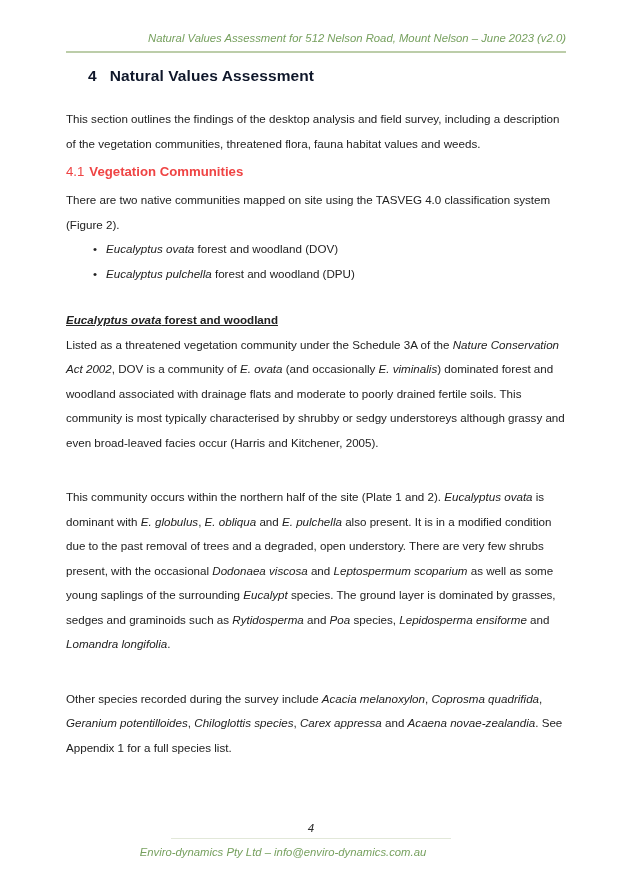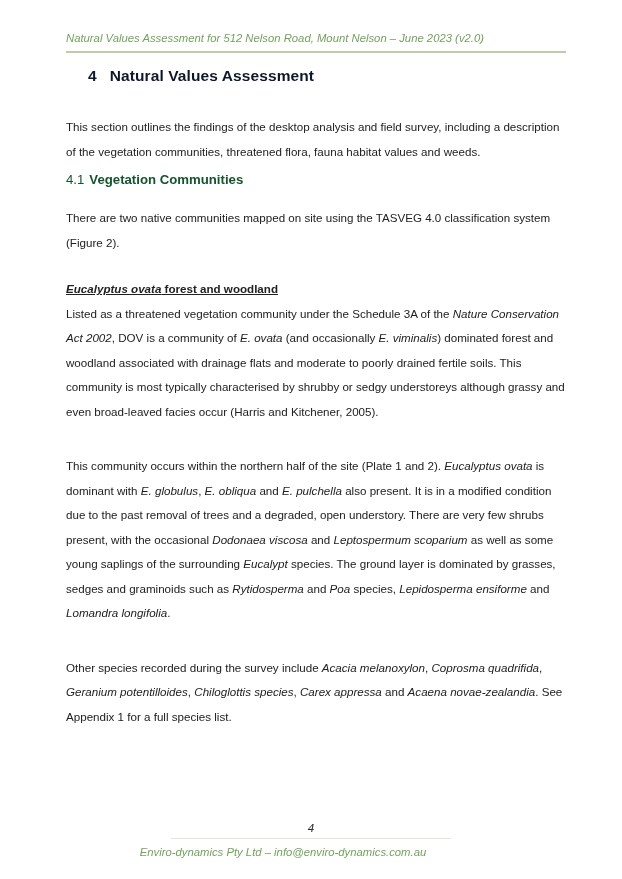--- a/index.html
+++ b/index.html
@@ -20,21 +20,21 @@
     position: absolute;
     inset: 0;
   }
   .content {
     width: 500px;
     margin-left: 66px;
   }
   
   .doc-header {
     padding-top: 31px;
-    text-align: left;
+    text-align: right;
     font-style: italic;
     font-size: 11.3px;
     color: #76a05e;
     line-height: 14px;
   }
   .header-rule {
     margin-top: 6px;
     border-bottom: 2px solid #bccda9;
     height: 0;
   }
@@ -43,33 +43,33 @@
     font-size: 15.5px;
     font-weight: bold;
     color: #0f172a;
     margin: 14px 0 0 22px;
     letter-spacing: 0.1px;
   }
   h1.doc-h1 .h-num { margin-right: 13px; }
   h2.doc-h2 {
     font-size: 13.2px;
     margin: 8px 0 0 0;
-    color: #14532d;
+    color: #ef4444;
   }
   h2.doc-h2 .h-num { font-weight: normal; margin-right: 5px; }
   h2.doc-h2 .h-title { font-weight: bold; }
   
   p.body-text {
     font-size: 11.6px;
     line-height: 24.5px;
     margin: 0;
   }
   p.spaced { margin-top: 30px; }
-  p.after-h1 { margin-top: 30px; }
-  p.tight { margin-top: 19px; }
+  p.after-h1 { margin-top: 22px; }
+  p.tight { margin-top: 9px; }
   
   ul.doc-list {
     margin: 0;
     padding: 0 0 0 27px;
     list-style: none;
   }
   ul.doc-list li {
     font-size: 11.6px;
     line-height: 24.5px;
     position: relative;
@@ -137,20 +137,24 @@
     </h1>
 
     <p class="body-text after-h1">This section outlines the findings of the desktop analysis and field survey, including a description of the vegetation communities, threatened flora, fauna habitat values and weeds.</p>
 
     <h2 class="doc-h2">
       <span class="h-num">4.1</span><span class="h-title">Vegetation Communities</span>
     </h2>
 
     <p class="body-text tight">There are two native communities mapped on site using the TASVEG 4.0 classification system (Figure 2).</p>
 
+    <ul class="doc-list">
+      <li><span class="seg i">Eucalyptus ovata</span><span class="seg"> forest and woodland (DOV)</span></li>
+      <li><span class="seg i">Eucalyptus pulchella</span><span class="seg"> forest and woodland (DPU)</span></li>
+    </ul>
 
     <div class="sub-heading"><span class="seg i">Eucalyptus ovata</span><span class="seg"> forest and woodland</span></div>
 
     <p class="body-text"><span class="seg">Listed as a threatened vegetation community under the Schedule 3A of the </span><span class="seg i">Nature Conservation Act 2002</span><span class="seg">, DOV is a community of </span><span class="seg i">E. ovata</span><span class="seg"> (and occasionally </span><span class="seg i">E. viminalis</span><span class="seg">) dominated forest and woodland associated with drainage flats and moderate to poorly drained fertile soils. This community is most typically characterised by shrubby or sedgy understoreys although grassy and even broad-leaved facies occur (Harris and Kitchener, 2005).</span></p>
 
     <p class="body-text spaced"><span class="seg">This community occurs within the northern half of the site (Plate 1 and 2). </span><span class="seg i">Eucalyptus ovata</span><span class="seg"> is dominant with </span><span class="seg i">E. globulus</span><span class="seg">, </span><span class="seg i">E. obliqua</span><span class="seg"> and </span><span class="seg i">E. pulchella</span><span class="seg"> also present. It is in a modified condition due to the past removal of trees and a degraded, open understory. There are very few shrubs present, with the occasional </span><span class="seg i">Dodonaea viscosa</span><span class="seg"> and </span><span class="seg i">Leptospermum scoparium</span><span class="seg"> as well as some young saplings of the surrounding </span><span class="seg i">Eucalypt</span><span class="seg"> species. The ground layer is dominated by grasses, sedges and graminoids such as </span><span class="seg i">Rytidosperma</span><span class="seg"> and </span><span class="seg i">Poa</span><span class="seg"> species, </span><span class="seg i">Lepidosperma ensiforme</span><span class="seg"> and </span><span class="seg i">Lomandra longifolia</span><span class="seg">.</span></p>
 
     <p class="body-text spaced"><span class="seg">Other species recorded during the survey include </span><span class="seg i">Acacia melanoxylon</span><span class="seg">, </span><span class="seg i">Coprosma quadrifida</span><span class="seg">, </span><span class="seg i">Geranium potentilloides</span><span class="seg">, </span><span class="seg i">Chiloglottis species</span><span class="seg">, </span><span class="seg i">Carex appressa</span><span class="seg"> and </span><span class="seg i">Acaena novae-zealandia</span><span class="seg">. See Appendix 1 for a full species list.</span></p>
   </div>
 

